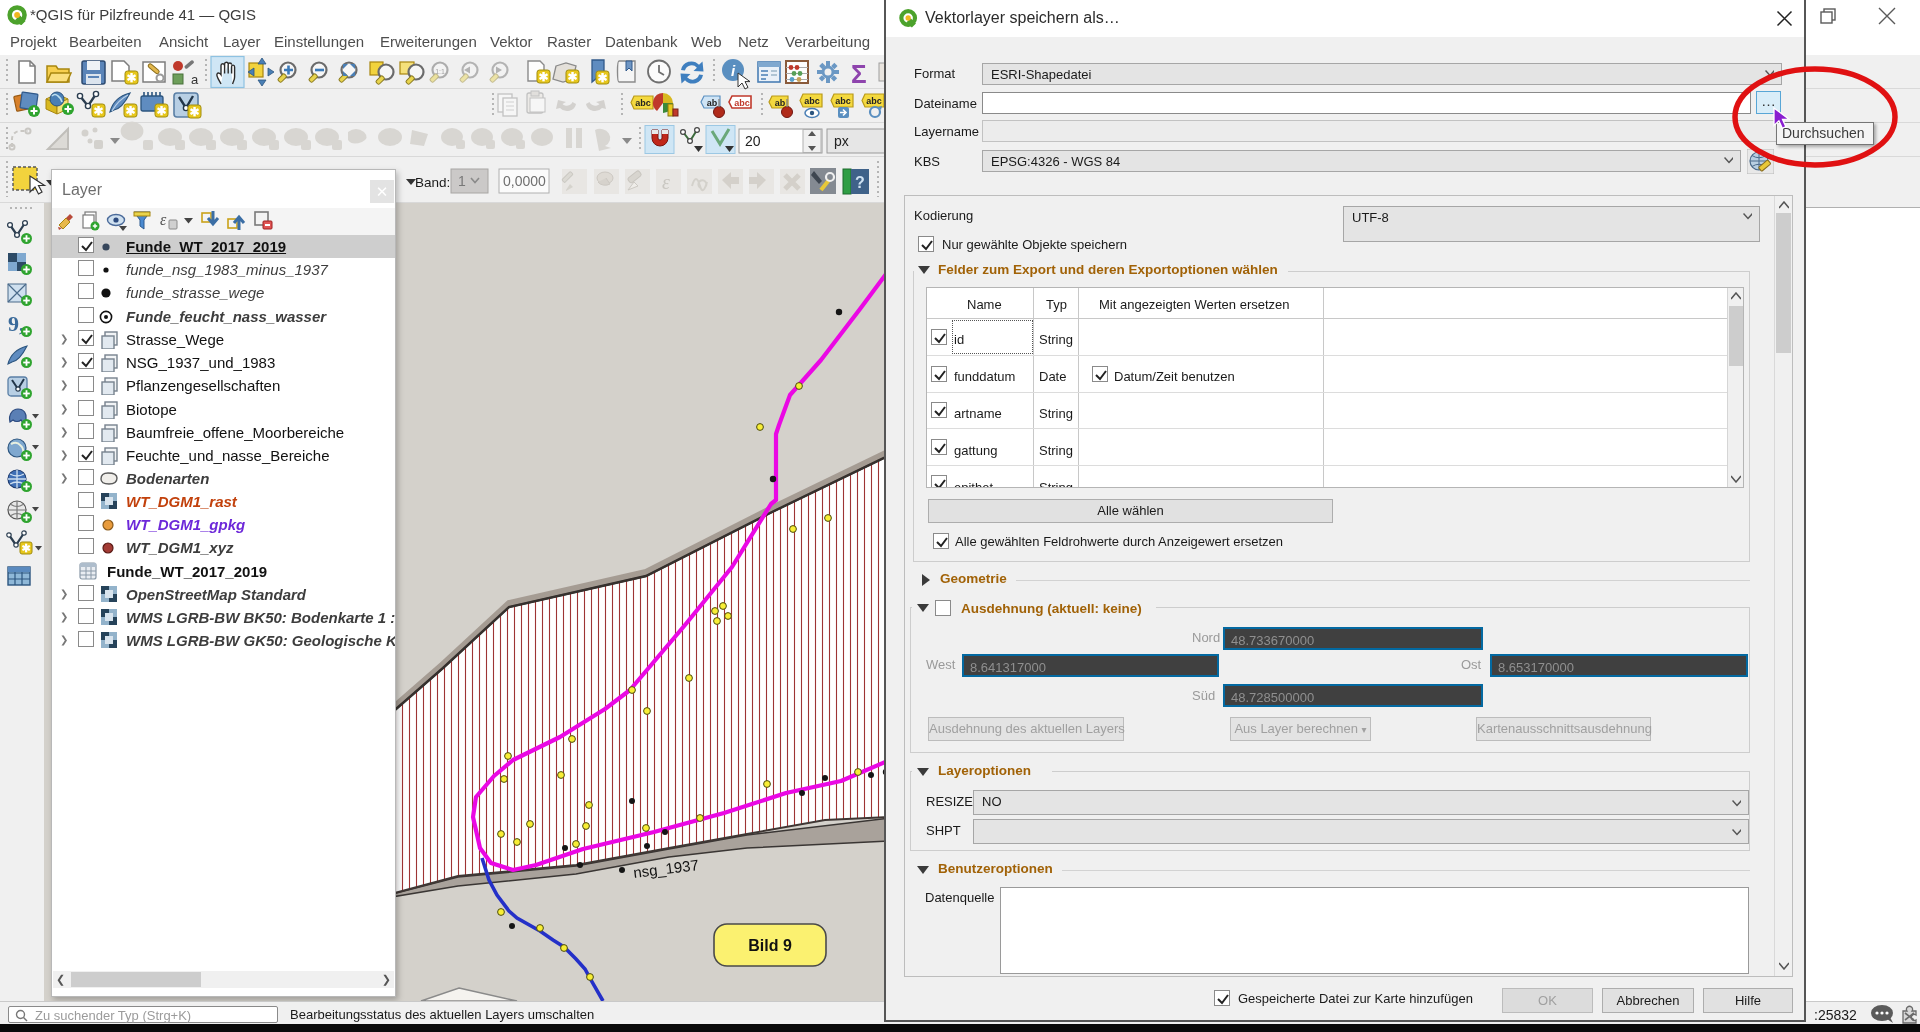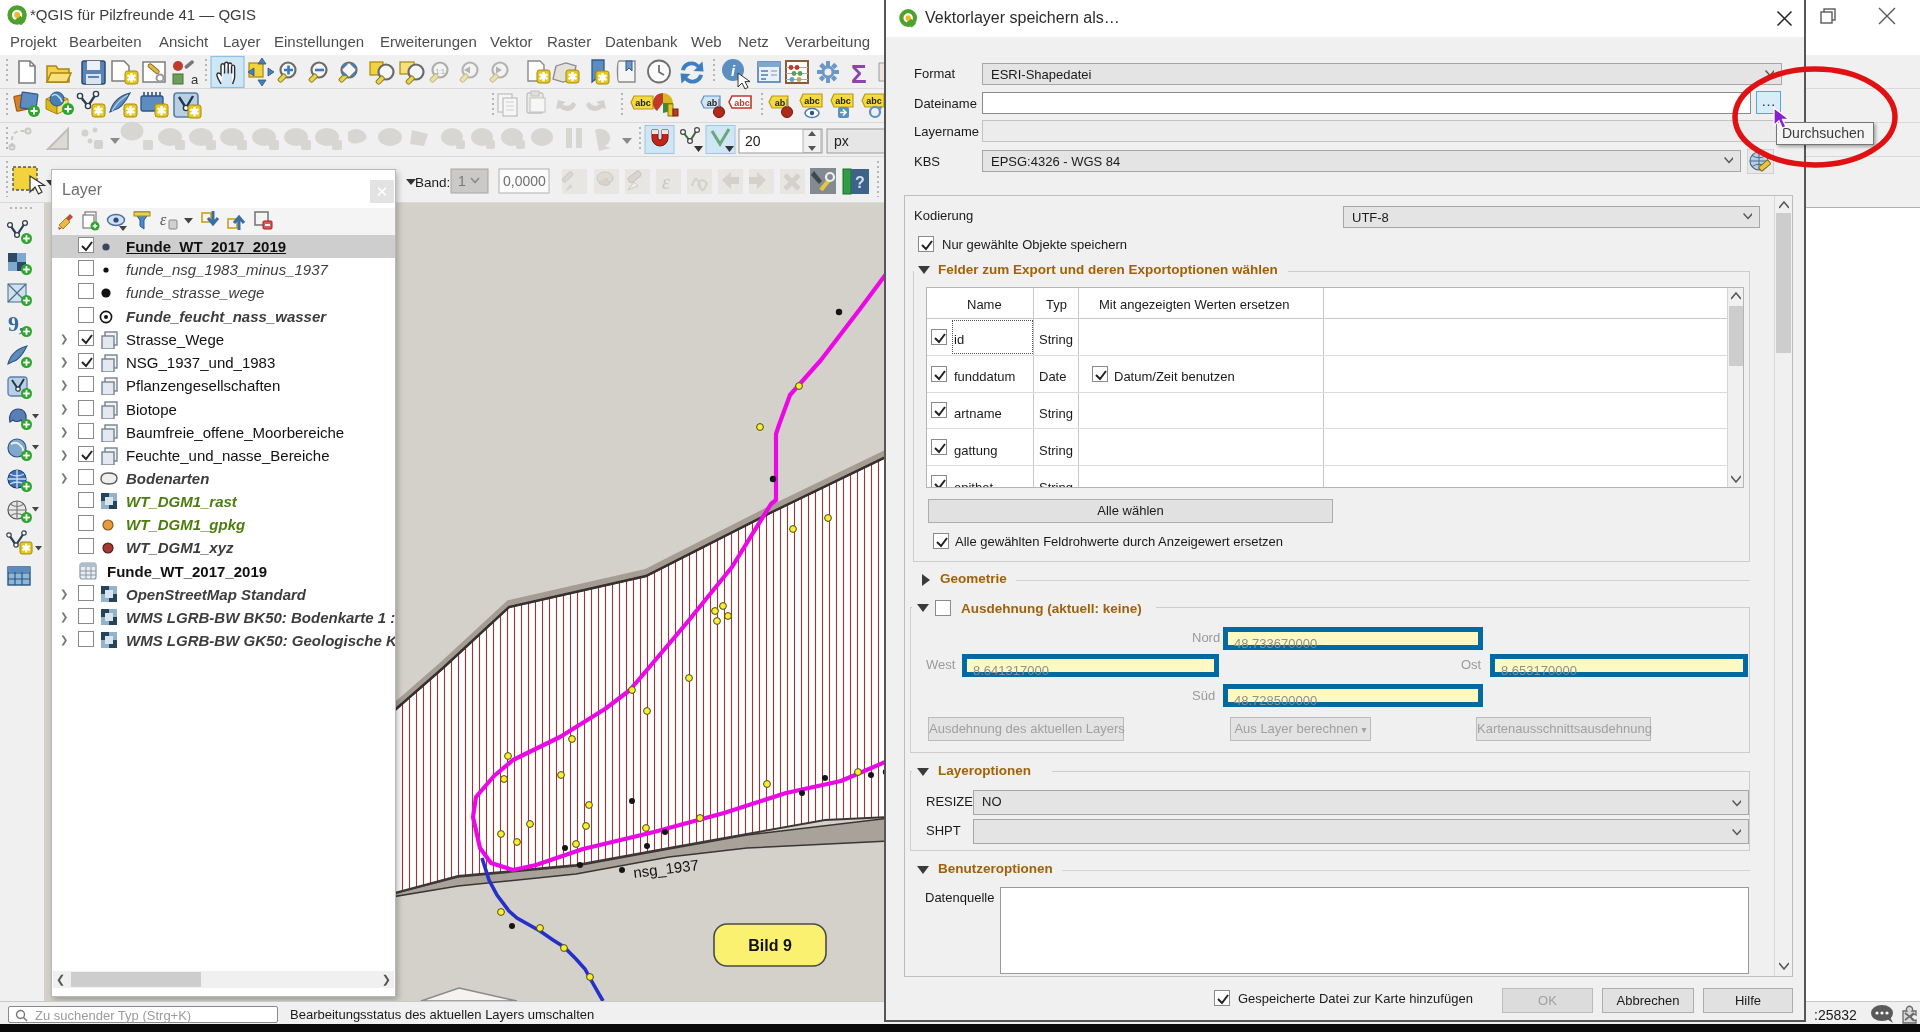--- a/index.html
+++ b/index.html
@@ -42,21 +42,21 @@
 #dialog { left:884px; top:0; width:922px; height:1022px; background:#f0f0f0;
   border:2px solid #565656; border-top:none; }
 #dtitle { position:absolute; left:0; top:0; width:918px; height:37px; background:#ffffff; }
 .lbl { position:absolute; font-size:13px; color:#1a1a1a; white-space:nowrap; }
 .glbl { position:absolute; font-size:13px; color:#9a9a9a; white-space:nowrap; }
 .combo { position:absolute; background:#e4e4e4; border:1px solid #a6a6a6; font-size:13px;
   color:#1a1a1a; }
 .combo .tx { position:absolute; left:8px; top:3px; }
 .chev { position:absolute; right:7px; top:4px; width:9px; height:9px; }
 .inp-dis { position:absolute; background:#ececec; border:1px solid #c2c2c2; }
-.inp-dis2 { position:absolute; background:#fef9c3; border:5px solid #0369a1; font-size:13px;
+.inp-dis2 { position:absolute; background:#404040; border:2px solid #0369a1; font-size:13px;
   color:#8f8f8f; }
 .inp-dis2 .tx { position:absolute; left:6px; top:4px; }
 .btn { position:absolute; background:#e1e1e1; border:1px solid #adadad; font-size:13px;
   color:#1a1a1a; text-align:center; }
 .btn-dis { position:absolute; background:#e3e3e3; border:1px solid #bcbcbc; font-size:13px;
   color:#a0a0a0; text-align:center; white-space:nowrap; }
 .sechdr { position:absolute; font-size:13.5px; font-weight:bold; color:#a16207; white-space:nowrap; }
 .gframe { position:absolute; border:1px solid #cdcdcd; }
 .tri { position:absolute; width:0; height:0; }
 .tri-d { border-left:6px solid transparent; border-right:6px solid transparent;
@@ -823,28 +823,28 @@
         <svg class="abs" style="left:47px;top:4px" width="20" height="16">
             <path d="M2 8 q0 -6 7 -6 q9 0 9 5 q0 6 -8 6 q-8 0 -8 -5 z" fill="#f0eeea" stroke="#5a5a5a" stroke-width="1.4"></path>
           </svg>
         <span class="txt" style="left:74px;font-style:italic;font-weight:bold;color:#3d3d3d">Bodenarten</span>
       </div>
       <div class="trow" style="top:255px">
         <span class="cb" style="left:26px;top:2px"></span>
         <svg class="abs" style="left:49px;top:3px" width="16" height="16">
             <use href="#chki"></use>
           </svg>
-        <span class="txt" style="left:74px;font-style:italic;font-weight:bold;color:#4d7c0f">WT_DGM1_rast</span>
+        <span class="txt" style="left:74px;font-style:italic;font-weight:bold;color:#c2410c">WT_DGM1_rast</span>
       </div>
       <div class="trow" style="top:278px">
         <span class="cb" style="left:26px;top:2px"></span>
         <svg class="abs" style="left:49px;top:5px" width="14" height="14">
             <circle cx="7" cy="7" r="5" fill="#e89b3c" stroke="#8a5a1a" stroke-width="1.2"></circle>
           </svg>
-        <span class="txt" style="left:74px;font-style:italic;font-weight:bold;color:#4d7c0f">WT_DGM1_gpkg</span>
+        <span class="txt" style="left:74px;font-style:italic;font-weight:bold;color:#6d28d9">WT_DGM1_gpkg</span>
       </div>
       <div class="trow" style="top:301px">
         <span class="cb" style="left:26px;top:2px"></span>
         <svg class="abs" style="left:49px;top:5px" width="14" height="14">
             <circle cx="7" cy="7" r="5" fill="#a33b35" stroke="#5a1a15" stroke-width="1.2"></circle>
           </svg>
         <span class="txt" style="left:74px;font-style:italic;font-weight:bold;color:#3d3d3d">WT_DGM1_xyz</span>
       </div>
       <div class="trow" style="top:325px">
         <svg class="abs" style="left:27px;top:2px" width="18" height="18" viewBox="0 0 18 18">
@@ -957,21 +957,21 @@
     </div>
     <svg class="abs" style="left:861px;top:149px" width="27" height="25" viewBox="0 0 27 25">
       <rect x="0" y="0" width="27" height="25" fill="#e8e8e8" stroke="#bbb"></rect>
       <circle cx="12" cy="12" r="9" fill="#b8cfe2" stroke="#4a6a8a" stroke-width="1.2"></circle>
       <path d="M3 12 h18 M12 3 v18 M5 6.5 q7 4.5 14 0 M5 17.5 q7 -4.5 14 0" fill="none" stroke="#4a6a8a" stroke-width="1"></path>
       <rect x="12" y="14" width="12" height="5" rx="1" transform="rotate(-40 18 17)" fill="#e8c838" stroke="#8a6d1d"></rect>
     </svg>
 
     <div class="abs" style="left:18px;top:195px;width:889px;height:782px;background:#f0f0f0;border:1px solid #bdbdbd"></div>
     <div class="lbl" style="left:28px;top:208px">Kodierung</div>
-    <div class="combo" style="left:457px;top:206px;width:417px;height:22px">
+    <div class="combo" style="left:457px;top:206px;width:417px;height:36px">
       <span class="tx">UTF-8</span>
       <svg class="chev" width="10" height="10">
           <path d="M0.5 2.5 l4.5 5 4.5 -5" stroke="#555" fill="none" stroke-width="1.5"></path>
         </svg>
     </div>
     <span class="cb" style="left:32px;top:236px">
         <svg width="16" height="16">
           <path d="M3 8 l4 4 6 -8" fill="none" stroke="#222" stroke-width="2"></path>
         </svg>
       </span>

